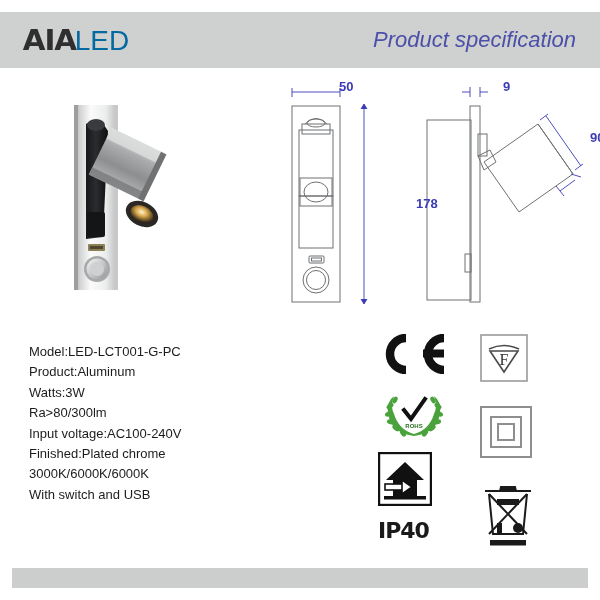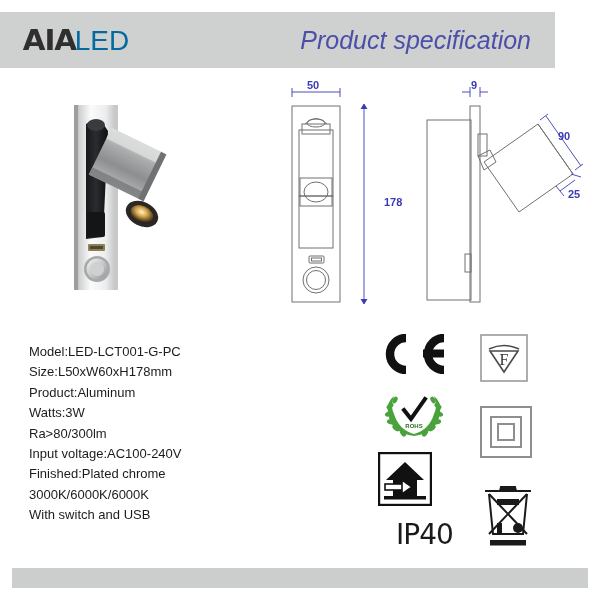--- a/index.html
+++ b/index.html
@@ -14,21 +14,21 @@
     overflow: hidden;
     font-family: "Liberation Sans", sans-serif;
     color: #222;
   }
 
   
   .header-band {
     position: absolute;
     left: 0;
     top: 12px;
-    width: 555px;
+    width: 600px;
     height: 56px;
     background: #cfd0d0;
     display: flex;
     align-items: center;
   }
   .logo-wrap {
     position: absolute;
     left: 24px;
     top: 50%;
     transform: translateY(-50%);
@@ -49,21 +49,21 @@
     margin-left: 0;
     letter-spacing: 0px;
     font-family: "Liberation Sans", sans-serif;
   }
   .header-title {
     position: absolute;
     right: 24px;
     top: 50%;
     transform: translateY(-50%);
     font-style: italic;
-    font-size: 25px;
+    font-size: 22px;
     color: #4b4fa8;
     font-family: "Liberation Sans", sans-serif;
     white-space: nowrap;
   }
 
   
   .footer-band {
     position: absolute;
     left: 12px;
     top: 568px;
@@ -98,47 +98,48 @@
   .drawings {
     position: absolute;
     left: 272px;
     top: 78px;
     width: 326px;
     height: 240px;
   }
   .dim-label {
     position: absolute;
     color: #3b3bb5;
-    font-size: 11px;
+    font-size: 13px;
     font-weight: bold;
     font-family: "Liberation Sans", sans-serif;
+    margin-left: 32px;
   }
 
   
   .certs {
     position: absolute;
     left: 374px;
     top: 332px;
     width: 222px;
     height: 228px;
   }
   .cert {
     position: absolute;
   }
   .ce-mark {
     left: 2px;
     top: 2px;
     font-size: 0;
   }
   .ip-rating {
-    left: 22px;
+    left: 4px;
     top: 186px;
     font-family: "DejaVu Sans", sans-serif;
-    font-size: 28px;
-    font-weight: normal;
+    font-size: 22px;
+    font-weight: bold;
     letter-spacing: -1px;
     color: #1a1a1a;
   }
 </style>
 </head>
 <body>
 
 <div class="header-band">
   <div class="logo-wrap">
     <span class="logo-aia">AIA</span>
@@ -287,21 +288,20 @@
 
   <span class="dim-label" style="left:35px; top:1px;">50</span>
   <span class="dim-label" style="left:112px; top:118px;">178</span>
   <span class="dim-label" style="left:199px; top:1px;">9</span>
   <span class="dim-label" style="left:286px; top:52px;">90</span>
   <span class="dim-label" style="left:296px; top:110px;">25</span>
 </div>
 
 <div class="spec-block">
   <span class="spec-line">Model:LED-LCT001-G-PC</span>
-  <span class="spec-line">Size:L50xW60xH178mm</span>
   <span class="spec-line">Product:Aluminum</span>
   <span class="spec-line">Watts:3W</span>
   <span class="spec-line">Ra&gt;80/300lm</span>
   <span class="spec-line">Input voltage:AC100-240V</span>
   <span class="spec-line">Finished:Plated chrome</span>
   <span class="spec-line">3000K/6000K/6000K</span>
   <span class="spec-line">With switch and USB</span>
 </div>
 
 <div class="certs">

